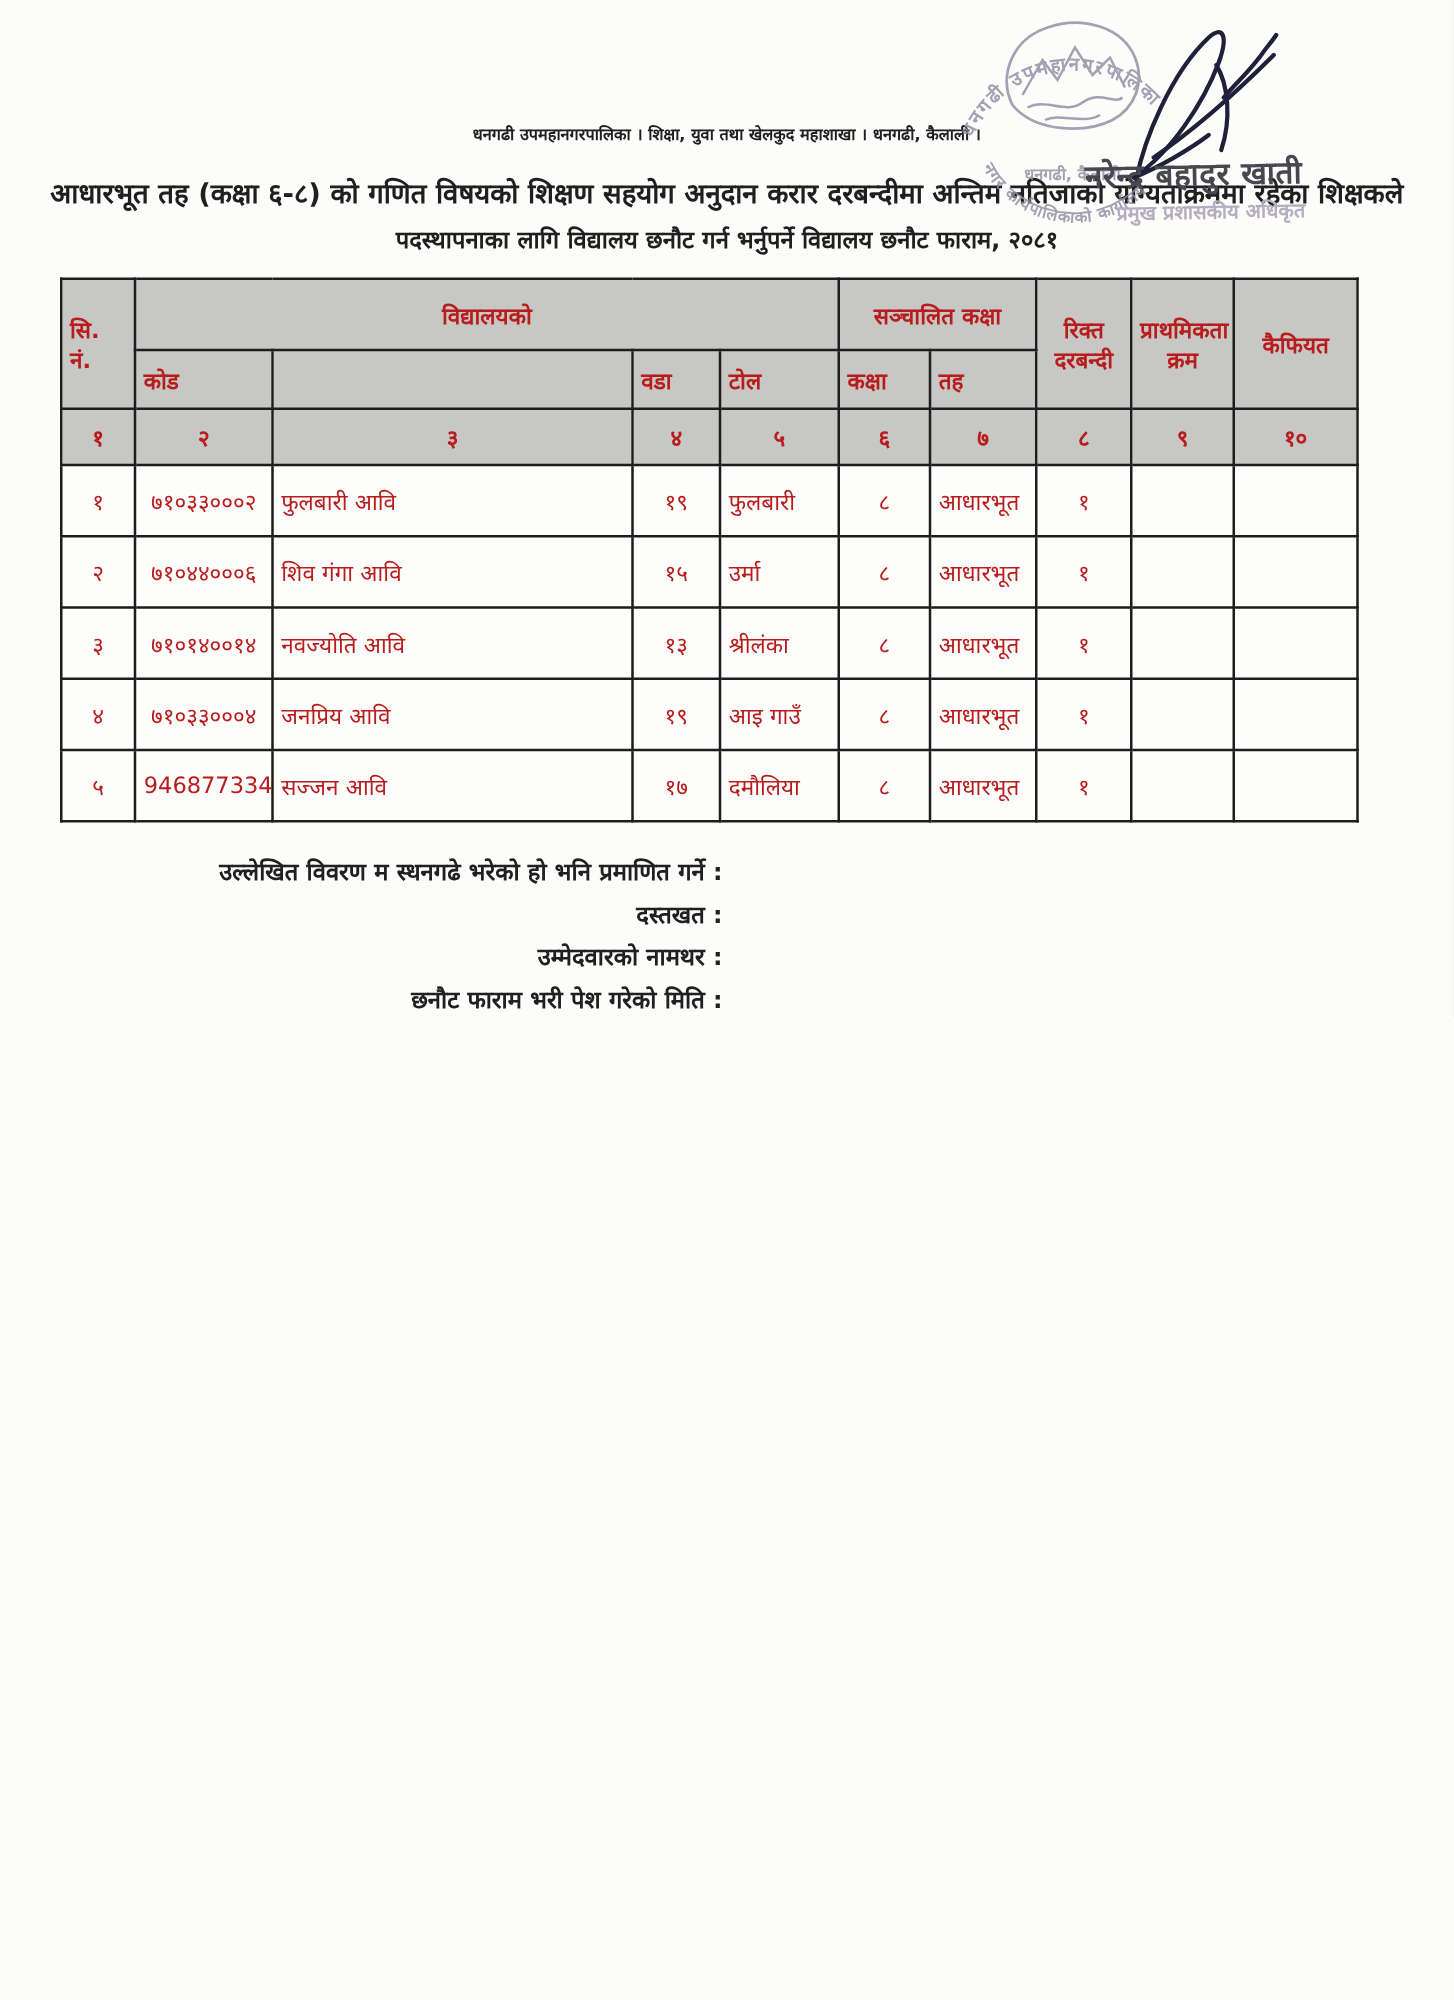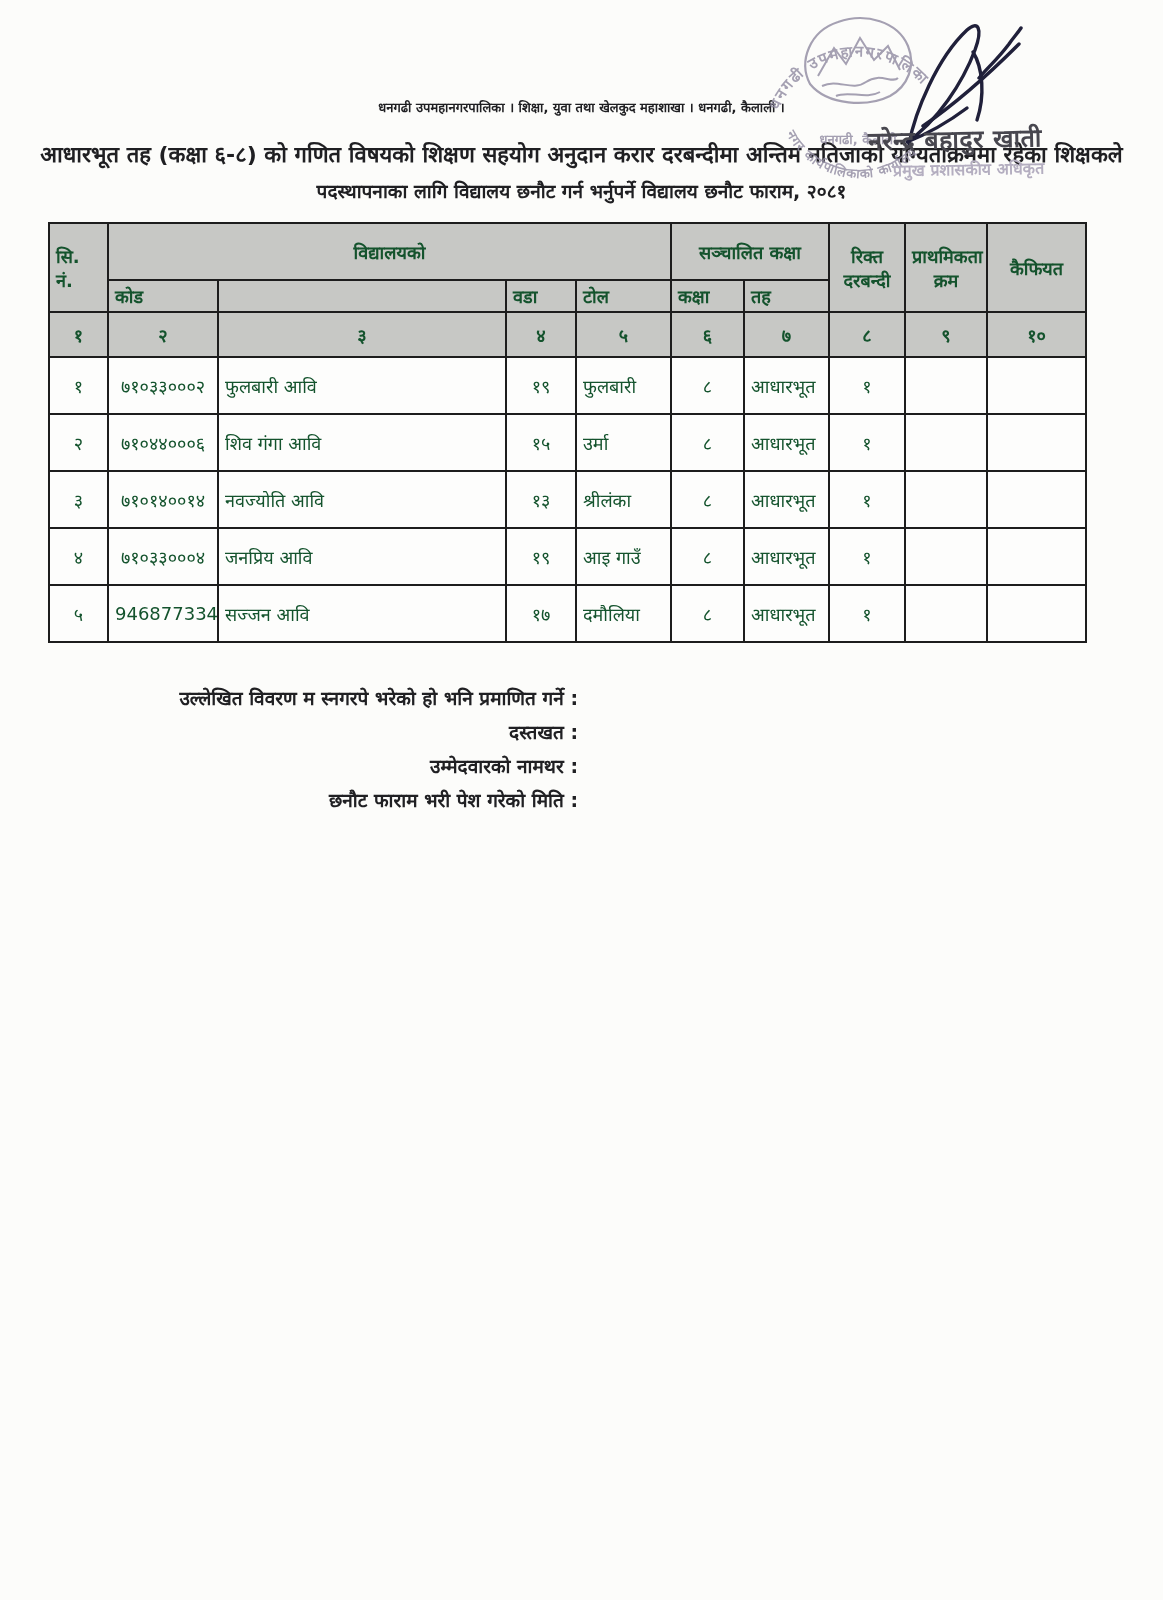--- a/index.html
+++ b/index.html
@@ -43,29 +43,29 @@
     position:absolute; left:893px; top:157px; width:260px;
     font-size:16px; font-weight:bold; color:#b4aec0;
     transform:rotate(-1deg); white-space:nowrap;
   }
 
   
   table.form {
     position:absolute; left:48px; top:222px;
     width:1037px; border-collapse:collapse;
     table-layout:fixed;
-    font-size:18px; color:#14532d;
+    font-size:18px; color:#b91c1c;
   }
   table.form td, table.form th {
     border:2.5px solid #1d1d1d;
     padding:2px 6px;
     overflow:hidden;
   }
   tr.hdr-1 th { height:57px; background:#c7c8c5; font-size:18px; }
-  tr.hdr-2 th { height:32px; background:#c7c8c5; font-size:18px; text-align:left; vertical-align:middle; }
+  tr.hdr-2 th { height:47px; background:#c7c8c5; font-size:18px; text-align:left; vertical-align:middle; }
   tr.hdr-2 th.center { }
   tr.nums td { height:45px; background:#c7c8c5; text-align:center; font-weight:bold; }
   tr.data td { height:57px; background:#fdfdfc; font-weight:normal; }
 
   th.rowspan { vertical-align:middle; background:#c7c8c5; }
   .ta-c { text-align:center; }
   .ta-l { text-align:left; }
 
   
   .footer-block {
@@ -221,19 +221,19 @@
       <td class="ta-c">८</td>
       <td class="ta-l">आधारभूत</td>
       <td class="ta-c">१</td>
       <td class="ta-c"></td>
       <td class="ta-c"></td>
     </tr>
   </tbody>
     </table>
 
   <div class="footer-block">
-    <div class="fline">उल्लेखित विवरण म स्नगरपे भरेको हो भनि प्रमाणित गर्ने :</div>
+    <div class="fline">उल्लेखित विवरण म स्धनगढे भरेको हो भनि प्रमाणित गर्ने :</div>
     <div class="fline">दस्तखत :</div>
     <div class="fline">उम्मेदवारको नामथर :</div>
     <div class="fline">छनौट फाराम भरी पेश गरेको मिति :</div>
   </div>
 
 </div>
 
 </body></html>

